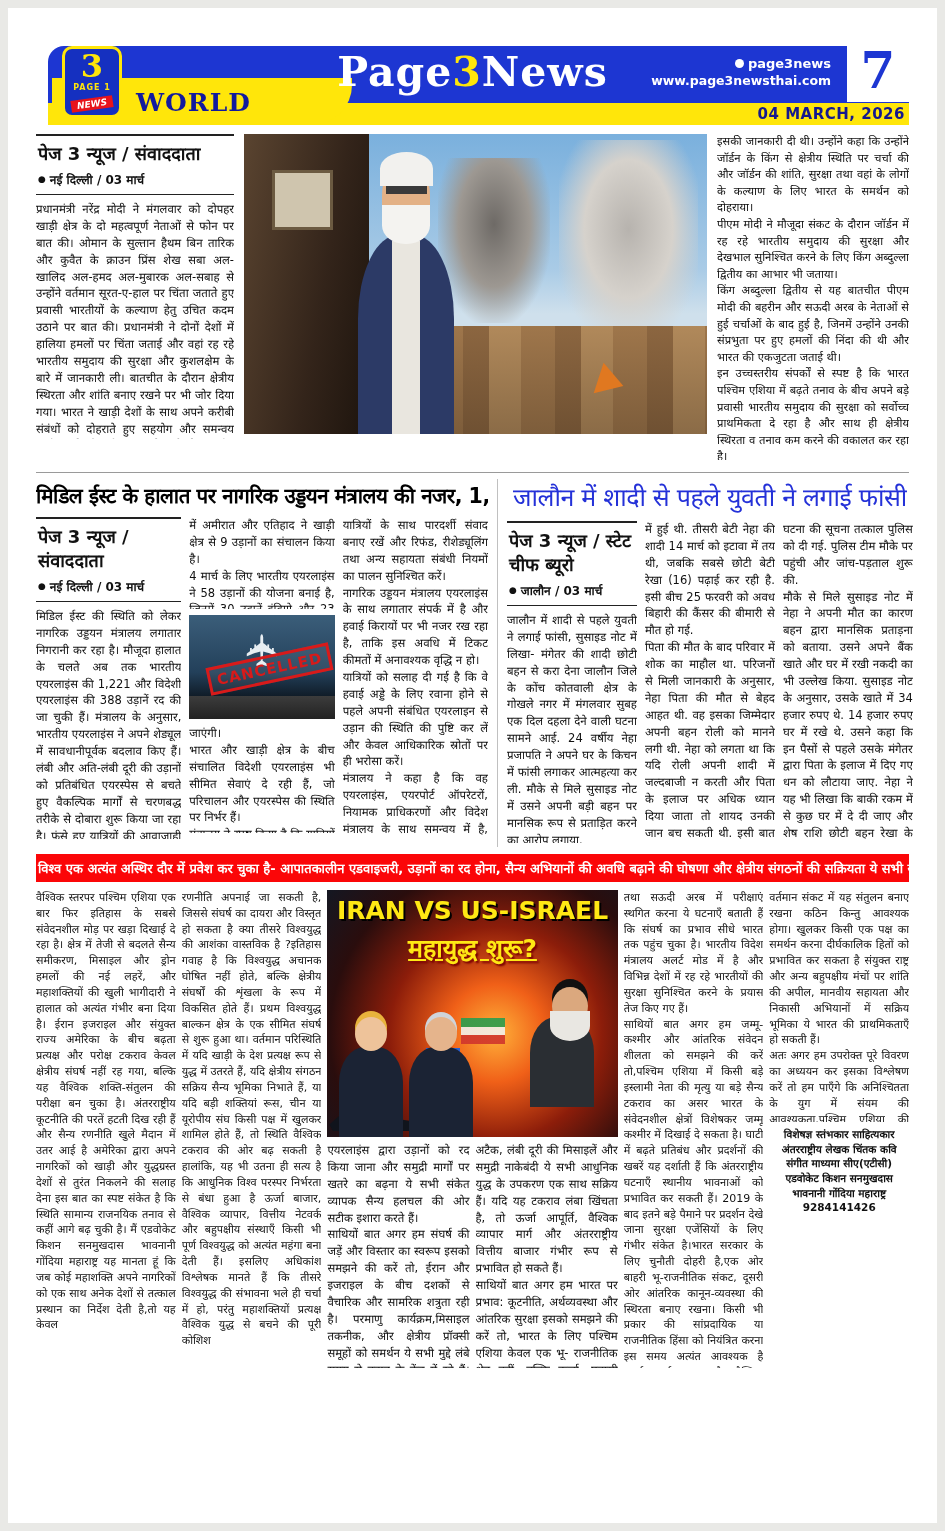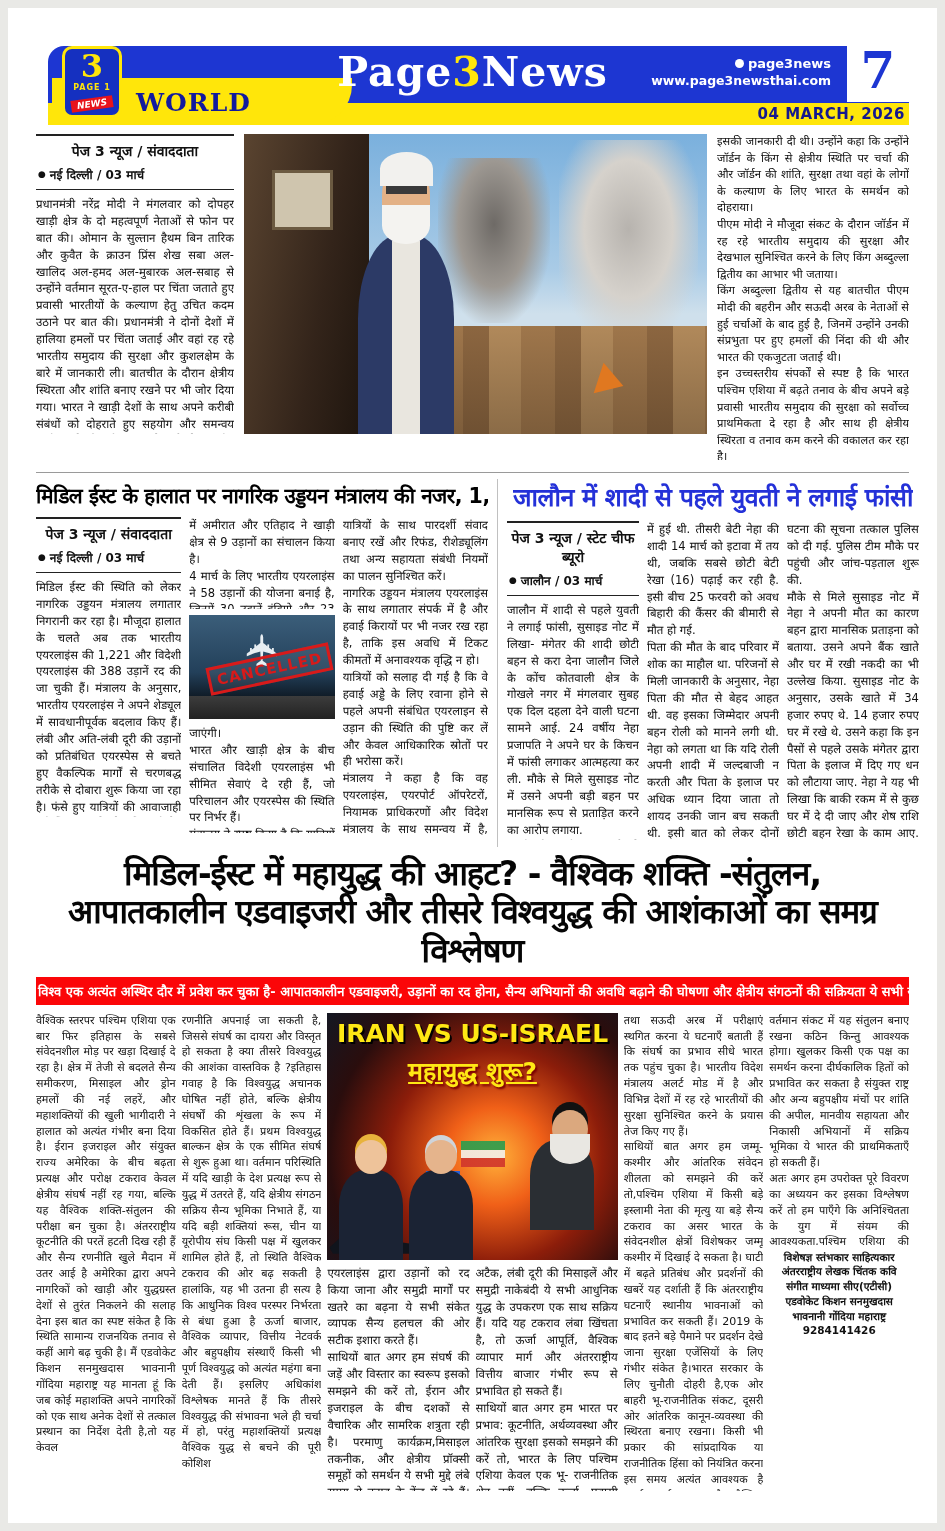--- a/index.html
+++ b/index.html
@@ -24,21 +24,21 @@
   .mh-social .s2{font-size:12.5px;margin-top:2px;}
   .mh-pagebox{position:absolute;right:0;top:-8px;width:62px;height:64px;background:#fff;display:flex;align-items:center;justify-content:center;}
   .mh-pagebox span{color:#1d36d2;font-weight:bold;font-size:50px;font-family:"DejaVu Serif",serif;}
   .mh-date{position:absolute;right:4px;top:59px;color:#14188f;font-weight:bold;font-size:15px;letter-spacing:.5px;}
 
   
   .lead-head{margin:14px 0 4px;text-align:center;font-weight:bold;font-size:41px;line-height:1.17;color:#060606;letter-spacing:-1px;}
 
   
   .byblock{border-top:2px solid #222;border-bottom:1.5px solid #222;padding:5px 2px 6px;margin-bottom:6px;}
-  .byname{font-size:14px;font-weight:bold;text-align:center;}
+  .byname{font-size:18px;font-weight:bold;text-align:left;}
   .dateline{font-size:12px;font-weight:bold;margin-top:6px;}
   .dateline .b{font-size:9px;vertical-align:2px;margin-right:4px;}
   .body-text{font-size:11.5px;line-height:1.47;text-align:justify;white-space:pre-line;color:#101010;overflow:hidden;}
 
   
   .sec1{display:flex;gap:10px;margin-top:8px;height:330px;}
   .sec1-left{width:198px;}
   .sec1-left .body-text{height:238px;}
   .sec1-mid{flex:1;}
   .lead-photo{position:relative;height:300px;overflow:hidden;background:linear-gradient(#7ab0dd 0%,#a9cbe6 45%,#cfe0ec 60%);}
@@ -60,21 +60,21 @@
   .sec1-right{width:192px;}
   .sec1-right .body-text{height:326px;font-size:11.3px;}
 
   .rule{border:none;border-top:1px solid #9a9a9a;margin:8px 0 6px;}
 
   
   .sec2{display:flex;height:368px;}
   .sec2-left{width:452px;padding-right:9px;}
   .sec2-right{flex:1;border-left:1px solid #c0c0c0;padding-left:9px;}
   .h2-black{font-size:20.5px;font-weight:bold;color:#000;margin:2px 0 8px;letter-spacing:-0.5px;white-space:nowrap;overflow:hidden;}
-  .h2-blue{font-size:25px;font-weight:bold;color:#2431d8;margin:0 6px 8px;text-align:center;letter-spacing:-0.5px;white-space:nowrap;overflow:hidden;}
+  .h2-blue{font-size:25px;font-weight:normal;color:#2431d8;margin:0 6px 8px;text-align:center;letter-spacing:-0.5px;white-space:nowrap;overflow:hidden;}
   .cols3{display:flex;gap:8px;height:322px;}
   .cols3 .col{flex:1;overflow:hidden;}
   .cancel-img{position:relative;height:104px;margin:6px 0;background:linear-gradient(#3b5e7a 0%,#23405a 55%,#101c28 78%,#3c3c3c 78%,#222 100%);overflow:hidden;}
   .cancel-img .plane{position:absolute;left:50%;top:34%;transform:translate(-50%,-50%) rotate(-90deg);font-size:44px;color:#e8eef2;}
   .cancel-img .stamp{position:absolute;right:2px;top:38%;border:3px solid #d81a1a;color:#d81a1a;font-weight:bold;font-size:15px;letter-spacing:1px;padding:2px 6px;transform:rotate(-12deg);background:rgba(255,255,255,.08);}
 
   
   .sec3-head{font-size:33px;font-weight:bold;text-align:center;line-height:1.16;margin-top:8px;color:#050505;letter-spacing:-1px;}
   .strap{background:#fb0608;color:#ffffff;font-weight:bold;font-size:13px;text-align:center;padding:5px 2px;margin:7px 0 8px;white-space:nowrap;overflow:hidden;}
   .sec3-cols{display:flex;gap:6px;height:478px;}
@@ -226,24 +226,20 @@
         </div>
         <div class="col">
           <div class="body-text" style="height:322px">घटना की सूचना तत्काल पुलिस को दी गई. पुलिस टीम मौके पर पहुंची और जांच-पड़ताल शुरू की.
 मौके से मिले सुसाइड नोट में नेहा ने अपनी मौत का कारण बहन द्वारा मानसिक प्रताड़ना को बताया. उसने अपने बैंक खाते और घर में रखी नकदी का भी उल्लेख किया. सुसाइड नोट के अनुसार, उसके खाते में 34 हजार रुपए थे. 14 हजार रुपए घर में रखे थे. उसने कहा कि इन पैसों से पहले उसके मंगेतर द्वारा पिता के इलाज में दिए गए धन को लौटाया जाए. नेहा ने यह भी लिखा कि बाकी रकम में से कुछ घर में दे दी जाए और शेष राशि छोटी बहन रेखा के काम आए. उसने अपने मंगेतर से माफी मांगते हुए यह इच्छा जताई कि उसके बाद छोटी बहन की शादी उसी से करा दी जाए.
 सीओ कोंच परमेश्वर प्रसाद ने बताया कि मामले की गंभीरता से जांच की जा रही है. सुसाइड नोट की सत्यता की पुष्टि के लिए फॉरेंसिक टीम की मदद ली जा रही है. शव को पोस्टमार्टम के लिए भेज दिया गया है. रिपोर्ट आने के बाद आगे की विधिक कार्रवाई की जाएगी।</div>
         </div>
       </div>
     </div>
   </div>
 
-  <div class="sec3-head">
-    <div>मिडिल-ईस्ट में महायुद्ध की आहट? - वैश्विक शक्ति -संतुलन,</div>
-    <div>आपातकालीन एडवाइजरी और तीसरे विश्वयुद्ध की आशंकाओं का समग्र विश्लेषण</div>
-  </div>
   <div class="strap">विश्व एक अत्यंत अस्थिर दौर में प्रवेश कर चुका है- आपातकालीन एडवाइजरी, उड़ानों का रद होना, सैन्य अभियानों की अवधि बढ़ाने की घोषणा और क्षेत्रीय संगठनों की सक्रियता ये सभी स्पष्ट संकेत?</div>
 
   <div class="sec3-cols">
     <div class="c">
       <div class="body-text" style="height:478px">वैश्विक स्तरपर पश्चिम एशिया एक बार फिर इतिहास के सबसे संवेदनशील मोड़ पर खड़ा दिखाई दे रहा है। क्षेत्र में तेजी से बदलते सैन्य समीकरण, मिसाइल और ड्रोन हमलों की नई लहरें, और महाशक्तियों की खुली भागीदारी ने हालात को अत्यंत गंभीर बना दिया है। ईरान इजराइल और संयुक्त राज्य अमेरिका के बीच बढ़ता प्रत्यक्ष और परोक्ष टकराव केवल क्षेत्रीय संघर्ष नहीं रह गया, बल्कि यह वैश्विक शक्ति-संतुलन की परीक्षा बन चुका है। अंतरराष्ट्रीय कूटनीति की परतें हटती दिख रही हैं और सैन्य रणनीति खुले मैदान में उतर आई है अमेरिका द्वारा अपने नागरिकों को खाड़ी और युद्धग्रस्त देशों से तुरंत निकलने की सलाह देना इस बात का स्पष्ट संकेत है कि स्थिति सामान्य राजनयिक तनाव से कहीं आगे बढ़ चुकी है। मैं एडवोकेट किशन सनमुखदास भावनानी गोंदिया महाराष्ट्र यह मानता हूं कि जब कोई महाशक्ति अपने नागरिकों को एक साथ अनेक देशों से तत्काल प्रस्थान का निर्देश देती है,तो यह केवल</div>
     </div>
     <div class="c">
       <div class="body-text" style="height:478px">रणनीति अपनाई जा सकती है, जिससे संघर्ष का दायरा और विस्तृत हो सकता है क्या तीसरे विश्वयुद्ध की आशंका वास्तविक है ?इतिहास गवाह है कि विश्वयुद्ध अचानक घोषित नहीं होते, बल्कि क्षेत्रीय संघर्षों की शृंखला के रूप में विकसित होते हैं। प्रथम विश्वयुद्ध बाल्कन क्षेत्र के एक सीमित संघर्ष से शुरू हुआ था। वर्तमान परिस्थिति में यदि खाड़ी के देश प्रत्यक्ष रूप से युद्ध में उतरते हैं, यदि क्षेत्रीय संगठन सक्रिय सैन्य भूमिका निभाते हैं, या यदि बड़ी शक्तियां रूस, चीन या यूरोपीय संघ किसी पक्ष में खुलकर शामिल होते हैं, तो स्थिति वैश्विक टकराव की ओर बढ़ सकती है हालांकि, यह भी उतना ही सत्य है कि आधुनिक विश्व परस्पर निर्भरता से बंधा हुआ है ऊर्जा बाजार, वैश्विक व्यापार, वित्तीय नेटवर्क और बहुपक्षीय संस्थाएँ किसी भी पूर्ण विश्वयुद्ध को अत्यंत महंगा बना देती हैं। इसलिए अधिकांश विश्लेषक मानते हैं कि तीसरे विश्वयुद्ध की संभावना भले ही चर्चा में हो, परंतु महाशक्तियों प्रत्यक्ष वैश्विक युद्ध से बचने की पूरी कोशिश</div>
     </div>
     <div class="cmid">

